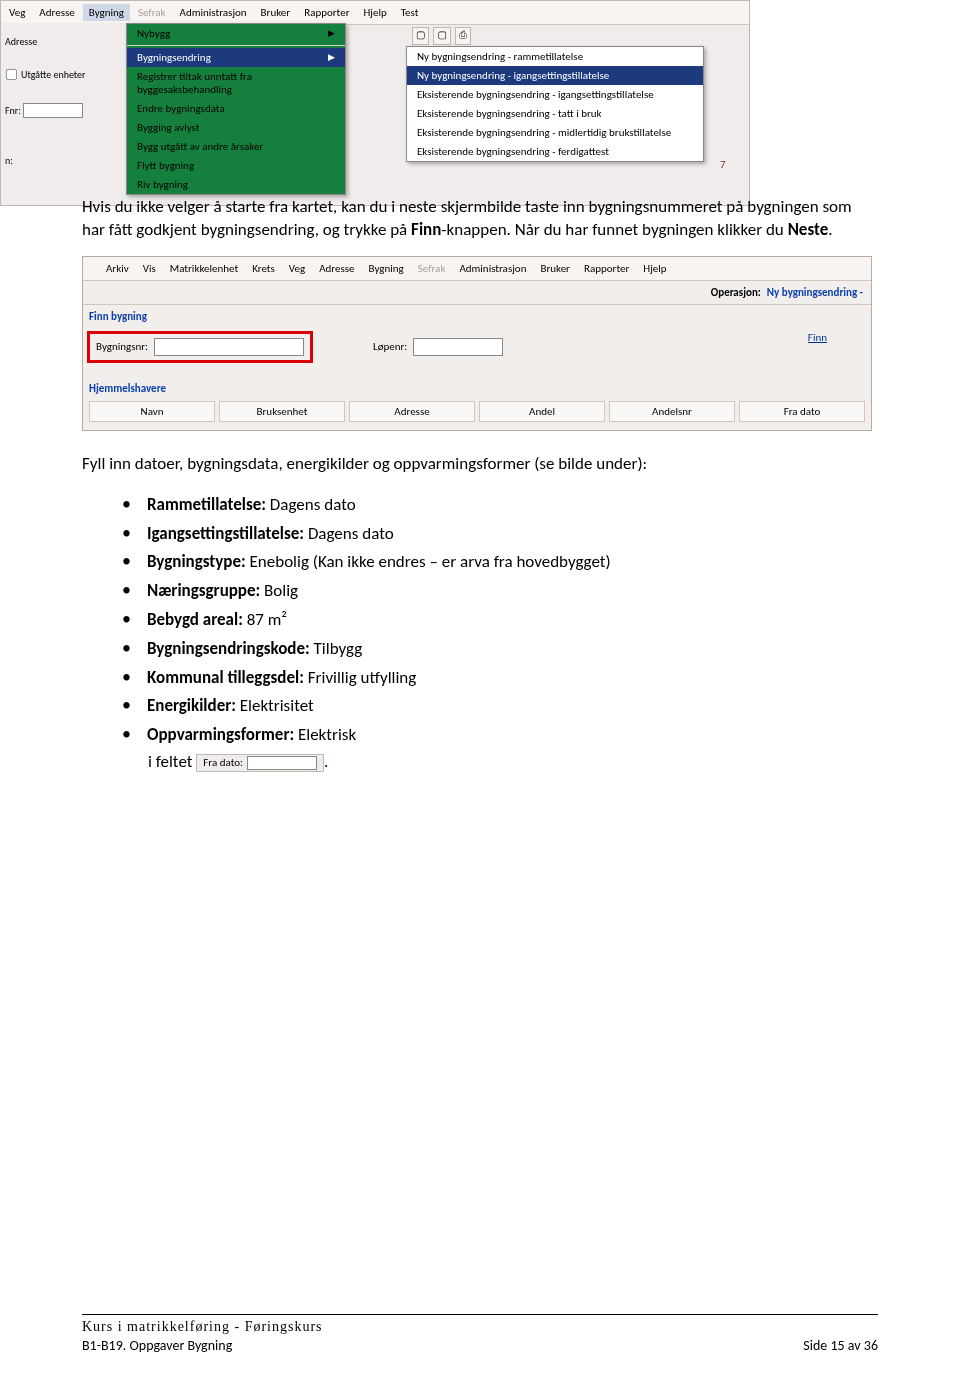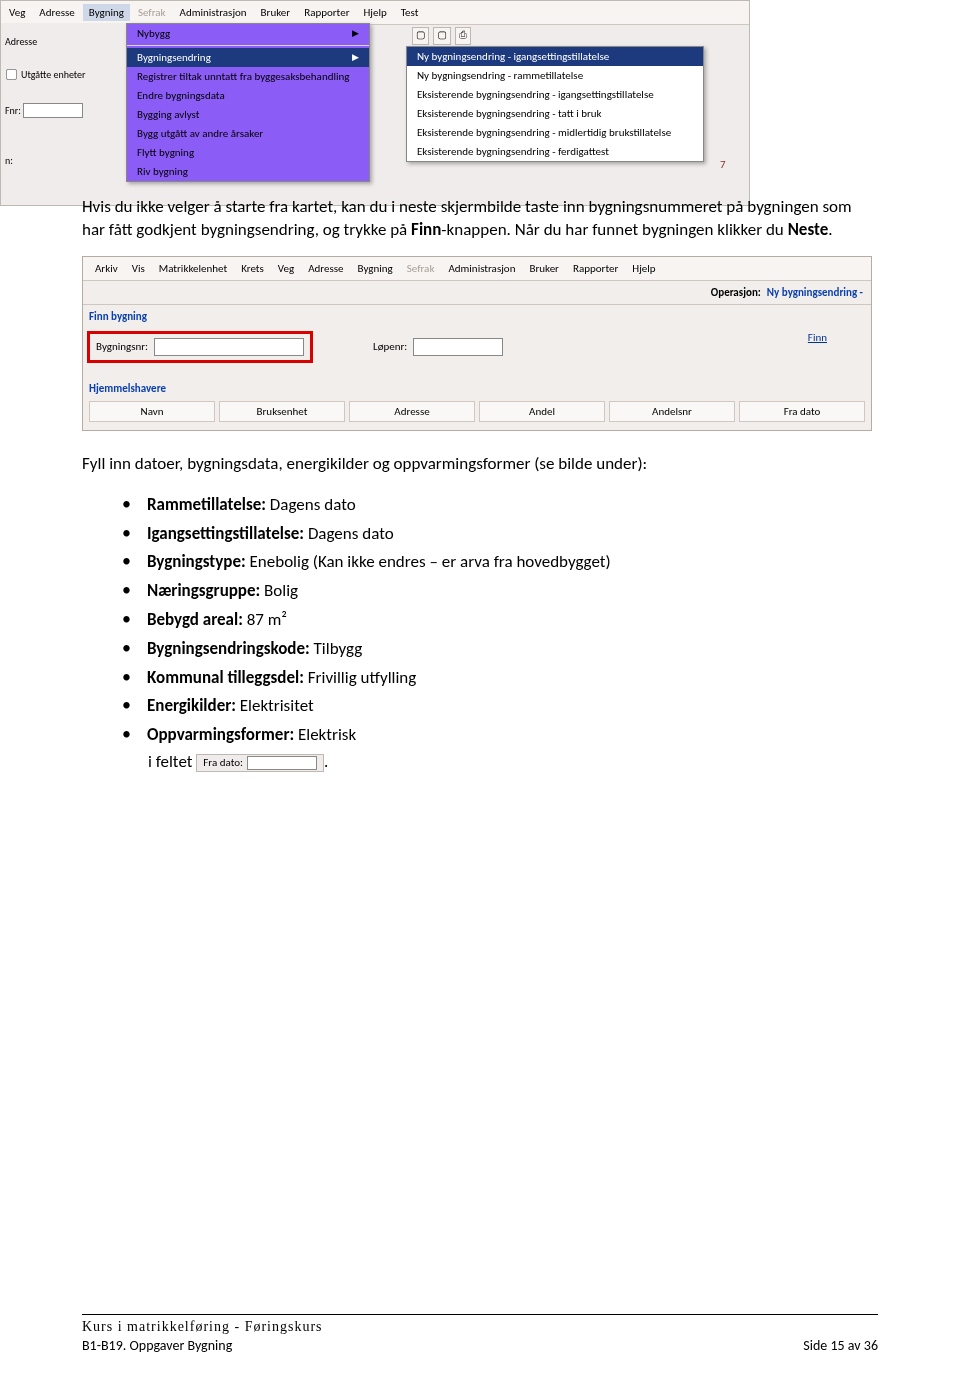--- a/index.html
+++ b/index.html
@@ -9,40 +9,40 @@
   .scr1 { position: absolute; left: 0; top: 0; width: 750px; background: #efeceb; border: 1px solid #bfb9b4; font-size: 11px; }
   .scr1-menubar { display: flex; gap: 2px; padding: 3px 2px; background: #f7f4f1; border-bottom: 1px solid #cfc6bf; }
   .scr1-menubar span { padding: 2px 6px; }
   .menu-disabled { color: #a99f97; text-align: center; }
   .menu-selected { background: #cfd8e8; }
   .scr1-field-area { position: absolute; left: 0; top: 22px; width: 125px; height: 160px; background: #efeceb; padding: 6px 4px; font-size: 10px; }
   .scr1-field-area .lbl { display: block; margin: 6px 0 2px; }
   .scr1-field-area input[type="text"] { width: 60px; border: 1px solid #888; font-size: 10px; padding: 1px; }
   .scr1-field-area .chk { display: flex; align-items: center; gap: 3px; margin-top: 20px; }
   .scr1-field-area .chk input { transform: scale(.85); }
-  .scr1-dropdown1 { position: absolute; left: 125px; top: 22px; width: 244px; background: #8b5cf6; border: 1px solid #888; box-shadow: 2px 2px 4px rgba(0,0,0,.3); font-size: 11px; }
+  .scr1-dropdown1 { position: absolute; left: 125px; top: 22px; width: 220px; background: #15803d; border: 1px solid #888; box-shadow: 2px 2px 4px rgba(0,0,0,.3); font-size: 11px; }
   .scr1-dropdown1 .mi { display: flex; justify-content: space-between; padding: 3px 10px; }
   .scr1-dropdown1 .mi.sel { background: #1c3a7d; color: #fff; }
   .scr1-dropdown1 .mi .arrow { font-size: 9px; }
   .scr1-dropdown1 hr { border: none; border-top: 1px solid #dcd6d0; margin: 2px 0; }
   .scr1-dropdown2 { position: absolute; left: 405px; top: 45px; width: 298px; background: #fff; border: 1px solid #888; box-shadow: 2px 2px 4px rgba(0,0,0,.3); font-size: 11px; }
   .scr1-dropdown2 .mi { padding: 3px 10px; }
   .scr1-dropdown2 .mi.sel { background: #1c3a7d; color: #fff; }
   .scr1-toolbar { position: absolute; left: 405px; top: 26px; width: 300px; height: 18px; display: flex; gap: 4px; padding-left: 6px; background: #efeceb; font-size: 10px; }
   .scr1-toolbar span { border: 1px solid #bfb9b4; padding: 0 3px; background: #f7f4f1; }
   .scr1-decor { position: absolute; left: 720px; top: 158px; color: #8b2b2b; font-size: 11px; }
 
   
   .doc { position: absolute; left: 82px; top: 196px; width: 796px; }
   .para { font-size: 17px; line-height: 1.35; }
   .para b { font-weight: 700; }
 
   
   .scr2 { margin-top: 14px; width: 790px; background: #f1eeec; border: 1px solid #b5aca4; font-size: 11px; }
-  .scr2-menubar { display: flex; gap: 2px; padding: 3px 6px; border-bottom: 1px solid #cfc6bf; background: #f7f4f1; }
+  .scr2-menubar { display: flex; gap: 2px; padding: 3px 17px; border-bottom: 1px solid #cfc6bf; background: #f7f4f1; }
   .scr2-menubar span { padding: 2px 6px; }
   .scr2-opbar { display: flex; justify-content: flex-end; align-items: flex-start; padding: 5px 8px; border-bottom: 1px solid #cfc6bf; }
   .scr2-opbar .opl { font-weight: 700; margin-right: 6px; }
   .scr2-opbar .opv { color: #0a3fae; font-weight: 700; }
   .scr2-section-title { color: #0a3fae; font-weight: 700; padding: 5px 6px 2px; }
   .scr2-findrow { display: flex; padding: 6px 4px 14px; gap: 10px; }
   .red-box { border: 3px solid #d90000; padding: 4px 6px; display: flex; align-items: center; gap: 6px; }
   .red-box input { width: 150px; border: 1px solid #888; height: 18px; font-size: 11px; padding: 0 3px; }
   .lop { margin-left: 50px; display: flex; align-items: center; gap: 6px; }
   .lop input { width: 90px; border: 1px solid #888; height: 18px; font-size: 11px; }
@@ -125,22 +125,22 @@
       </div>
     <div class="mi">
         <span>Flytt bygning</span>
       </div>
     <div class="mi">
         <span>Riv bygning</span>
       </div>
   </div>
 
   <div class="scr1-dropdown2">
+    <div class="mi">Ny bygningsendring - rammetillatelse</div>
     <div class="mi sel">Ny bygningsendring - igangsettingstillatelse</div>
-    <div class="mi">Ny bygningsendring - rammetillatelse</div>
     <div class="mi">Eksisterende bygningsendring - igangsettingstillatelse</div>
     <div class="mi">Eksisterende bygningsendring - tatt i bruk</div>
     <div class="mi">Eksisterende bygningsendring - midlertidig brukstillatelse</div>
     <div class="mi">Eksisterende bygningsendring - ferdigattest</div>
   </div>
   <div style="height:180px;"></div>
 </div>
 <div class="scr1-decor">7</div>
 
 <div class="doc">

